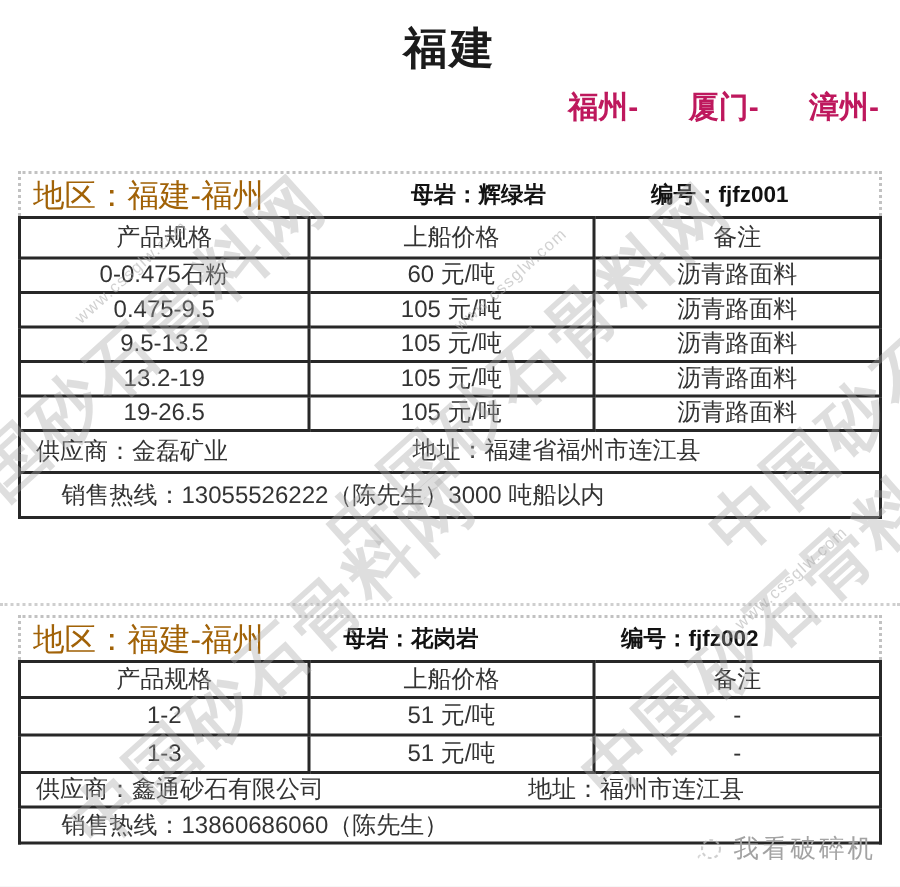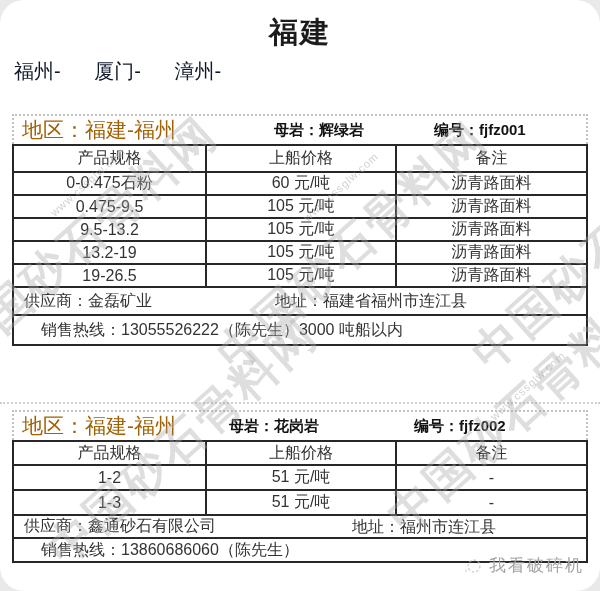--- a/index.html
+++ b/index.html
@@ -1,28 +1,28 @@
 <!DOCTYPE html>
 <html><head>
 <meta charset="utf-8">
 <style>
   * { margin:0; padding:0; box-sizing:border-box; }
   body { background:#e9e9e9; font-family:"Liberation Sans","DejaVu Sans",sans-serif; }
   .page {
     position:relative; width:600px; height:591px; margin:0 auto;
-    background:#ffffff; overflow:hidden; color:#2e2e2e;border-radius:24px;
+    background:#ffffff; overflow:hidden; color:#2e2e2e;
   }
 
   .title {
     position:absolute; top:13px; left:0; right:0; text-align:center;
     font-size:29px; font-weight:bold; color:#1b1b1b; letter-spacing:2px;
   }
   .nav {
-    position:absolute; top:58px; left:0; right:0; text-align:left;
-    font-size:20px; font-weight:normal; color:#0f172a;
+    position:absolute; top:58px; left:0; right:0; text-align:right;
+    font-size:20px; font-weight:bold; color:#be185d;
   }
   .nav span { margin:0 14px; cursor:pointer; }
 
   .price-table { position:absolute; left:12px; width:576px; }
   .t1 { top:114px; }
   .t2 { top:410px; }
 
   .band {
     position:relative; height:30px;
     border:2px dotted #c2c2c2; border-bottom:none;

